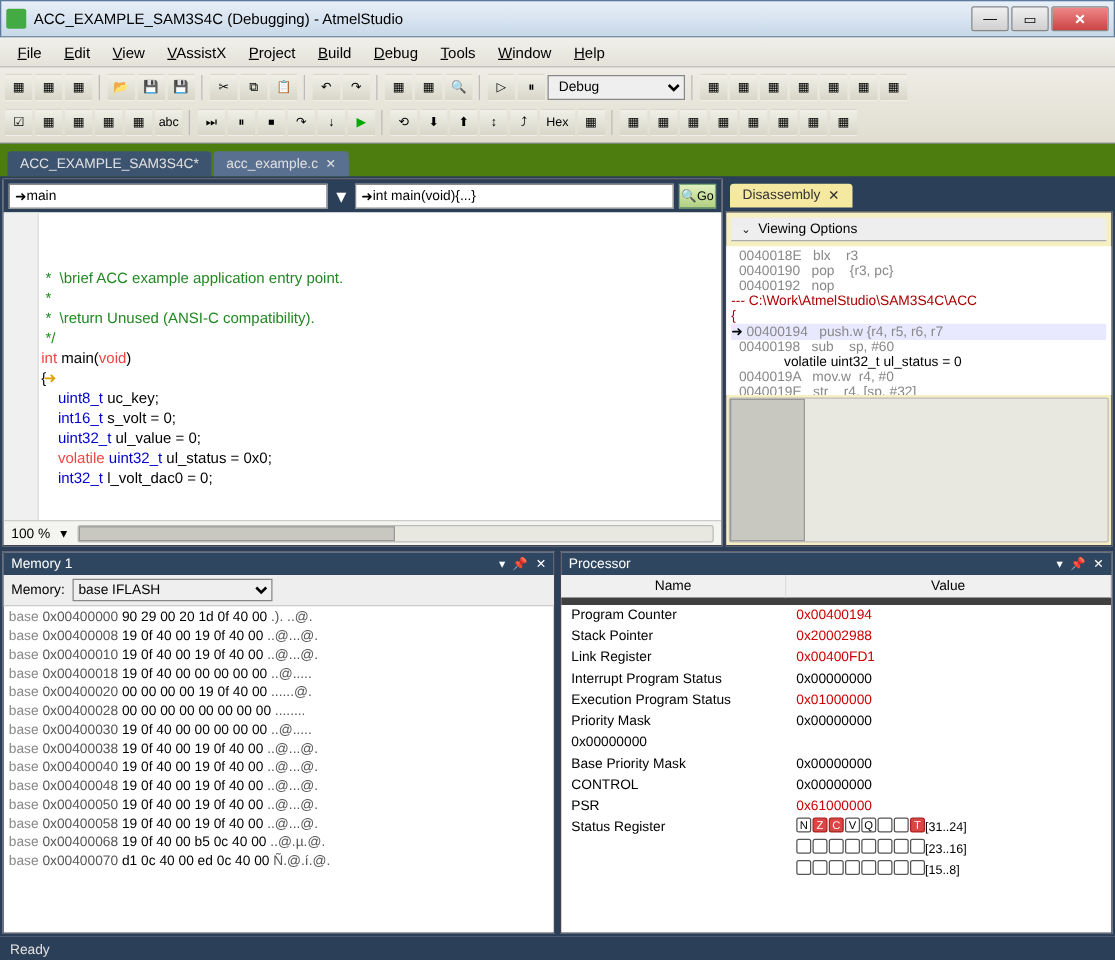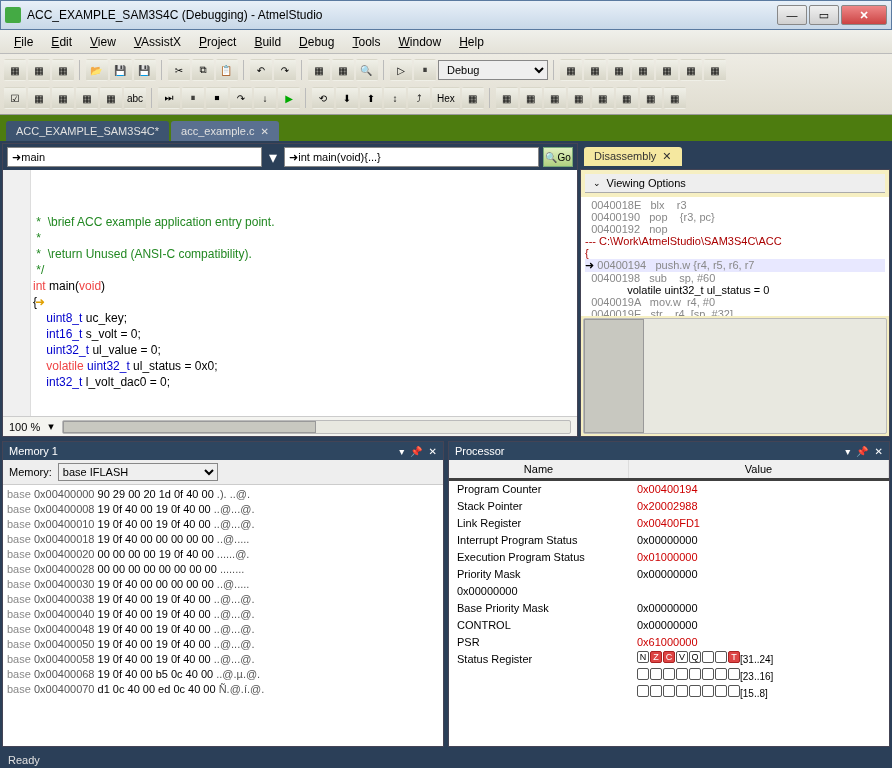--- a/index.html
+++ b/index.html
@@ -73,21 +73,21 @@
 .panel-titlebar .picon { font-size: 10px; margin-left: 6px; }
 
 .mem-ctrl { background: #eee; padding: 3px 6px; font-size: 11px; display: flex; align-items: center; gap: 6px; border-bottom: 1px solid #ccc; }
 .mem-select { border: 1px solid #888; font-size: 11px; width: 160px; height: 18px; }
 .mem-body { flex: 1; font-family: Consolas, monospace; font-size: 11px; padding: 2px 4px; overflow: hidden; line-height: 15px; }
 .m-label { color: #888; }
 .m-addr { color: #555; text-align: center; }
 .m-hex { color: #000; }
 .m-ascii { color: #555; }
 
-.proc-headers { display: flex; background: #f0f0f0; border-bottom: 3px solid #404040; font-size: 11px; }
+.proc-headers { display: flex; background: #f0f0f0; border-bottom: 6px solid #404040; font-size: 11px; }
 .proc-headers div { padding: 3px 8px; border-right: 1px solid #ddd; }
 .proc-body { flex: 1; font-size: 11px; overflow: hidden; }
 .proc-row { display: flex; line-height: 17px; padding: 0 8px; }
 .proc-name { width: 180px; }
 .proc-val { color: #000; }
 .proc-val.red { color: #c00; }
 .sr-boxes { display: inline-flex; gap: 1px; font-family: monospace; font-size: 9px; }
 .sr-box { width: 12px; height: 12px; border: 1px solid #555; border-radius: 2px; display: inline-flex; align-items: center; justify-content: center; }
 .sr-box.on { background: #d44; color: #fff; border-color: #a22; }
 

